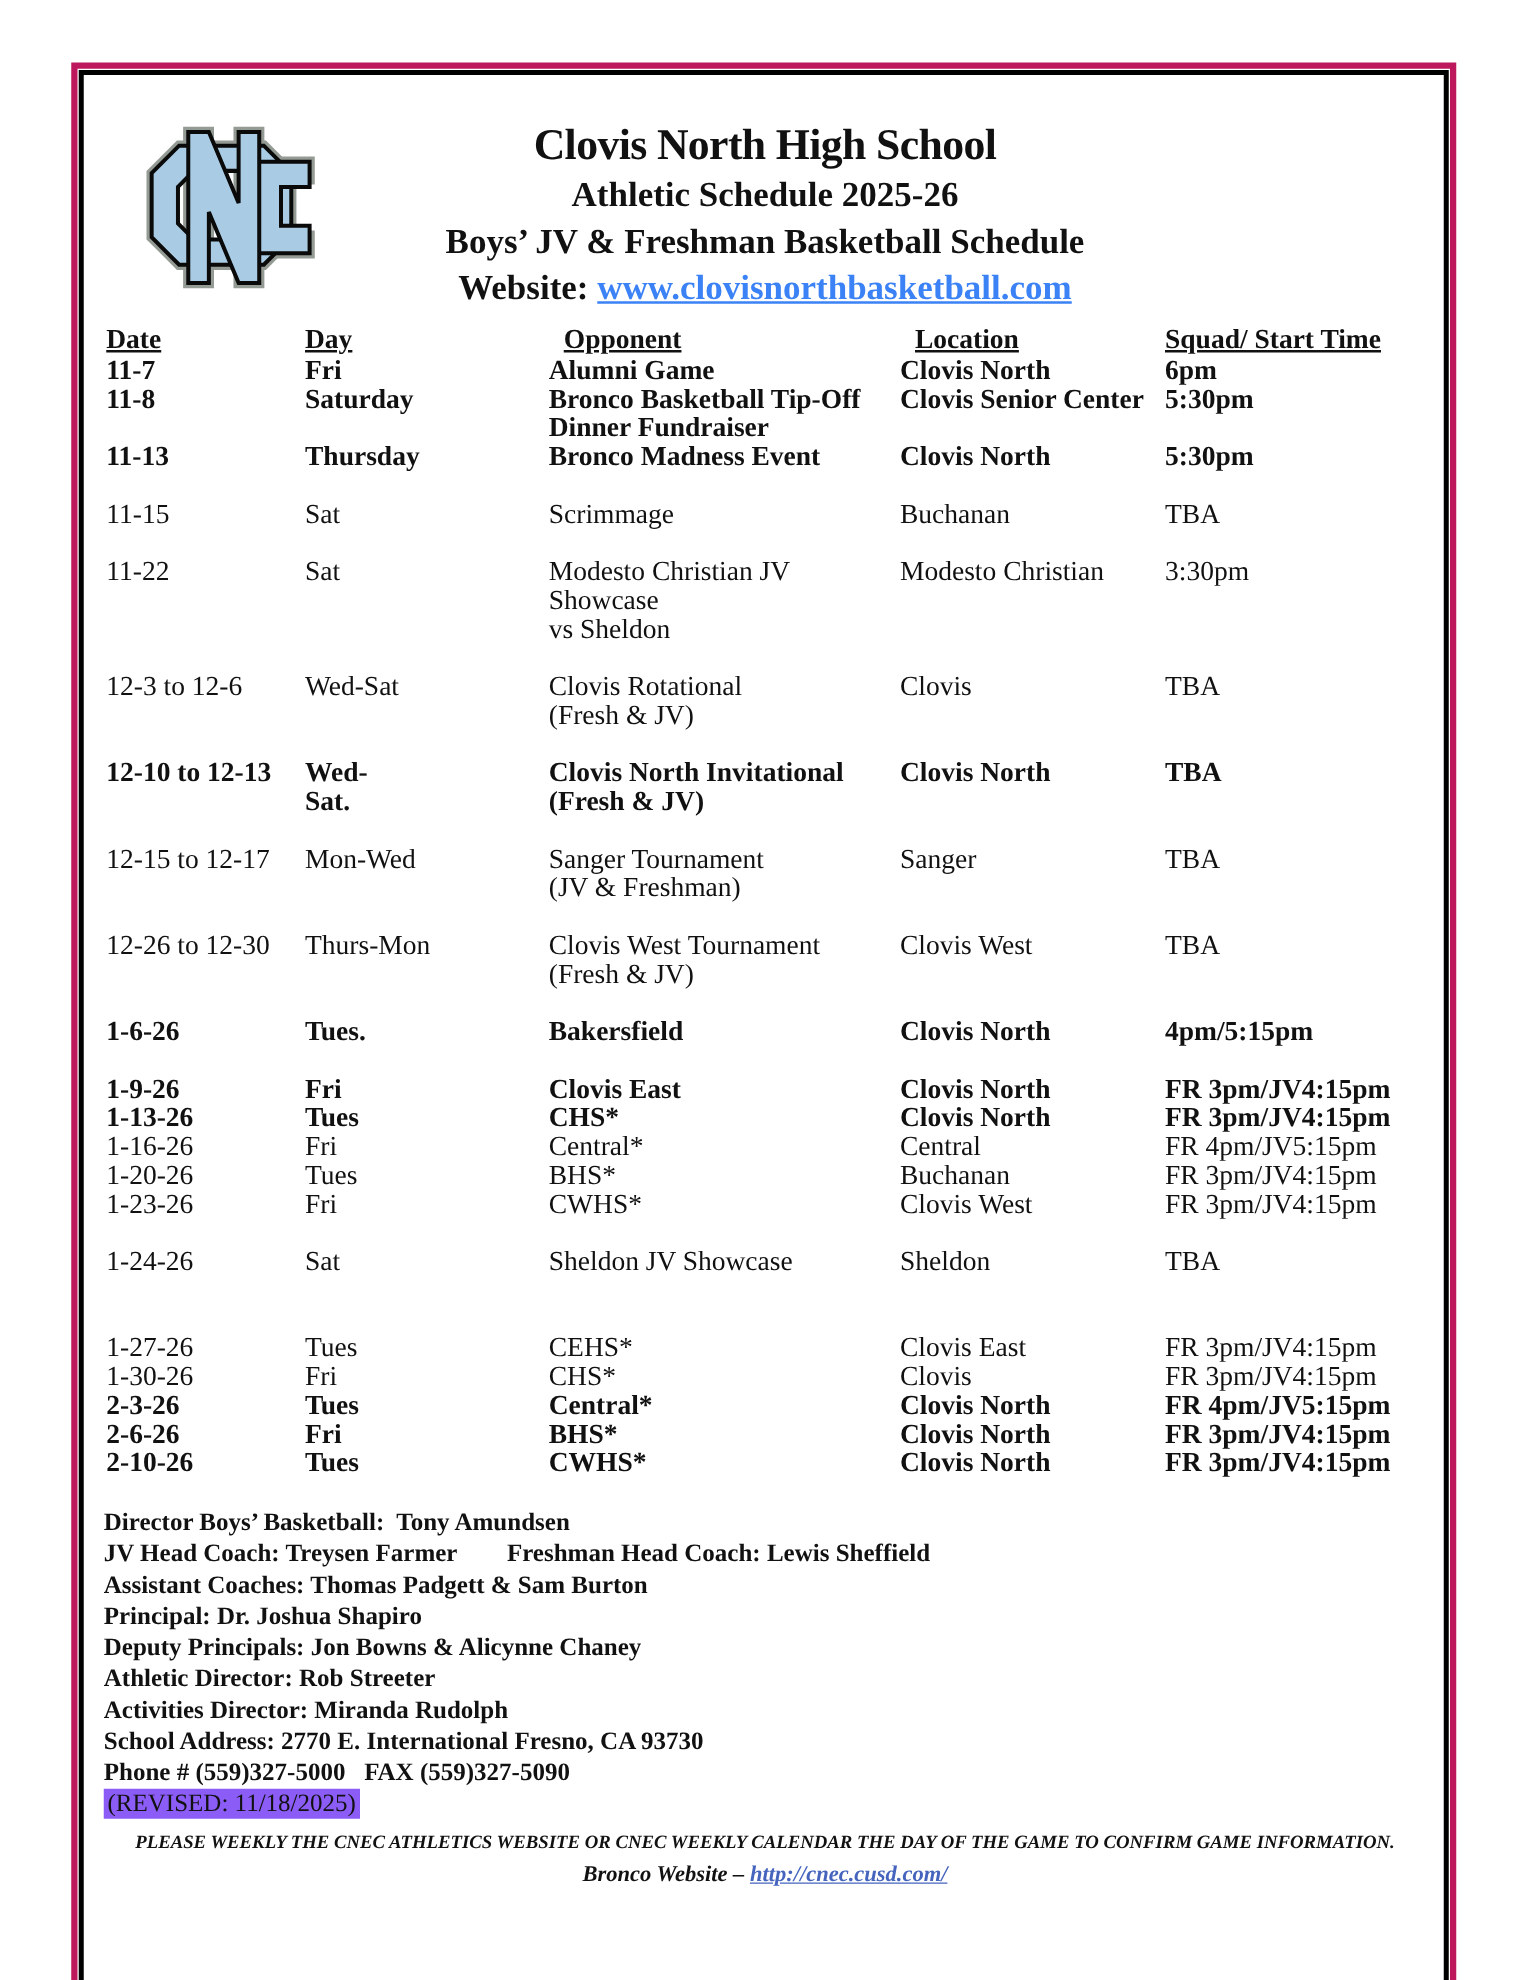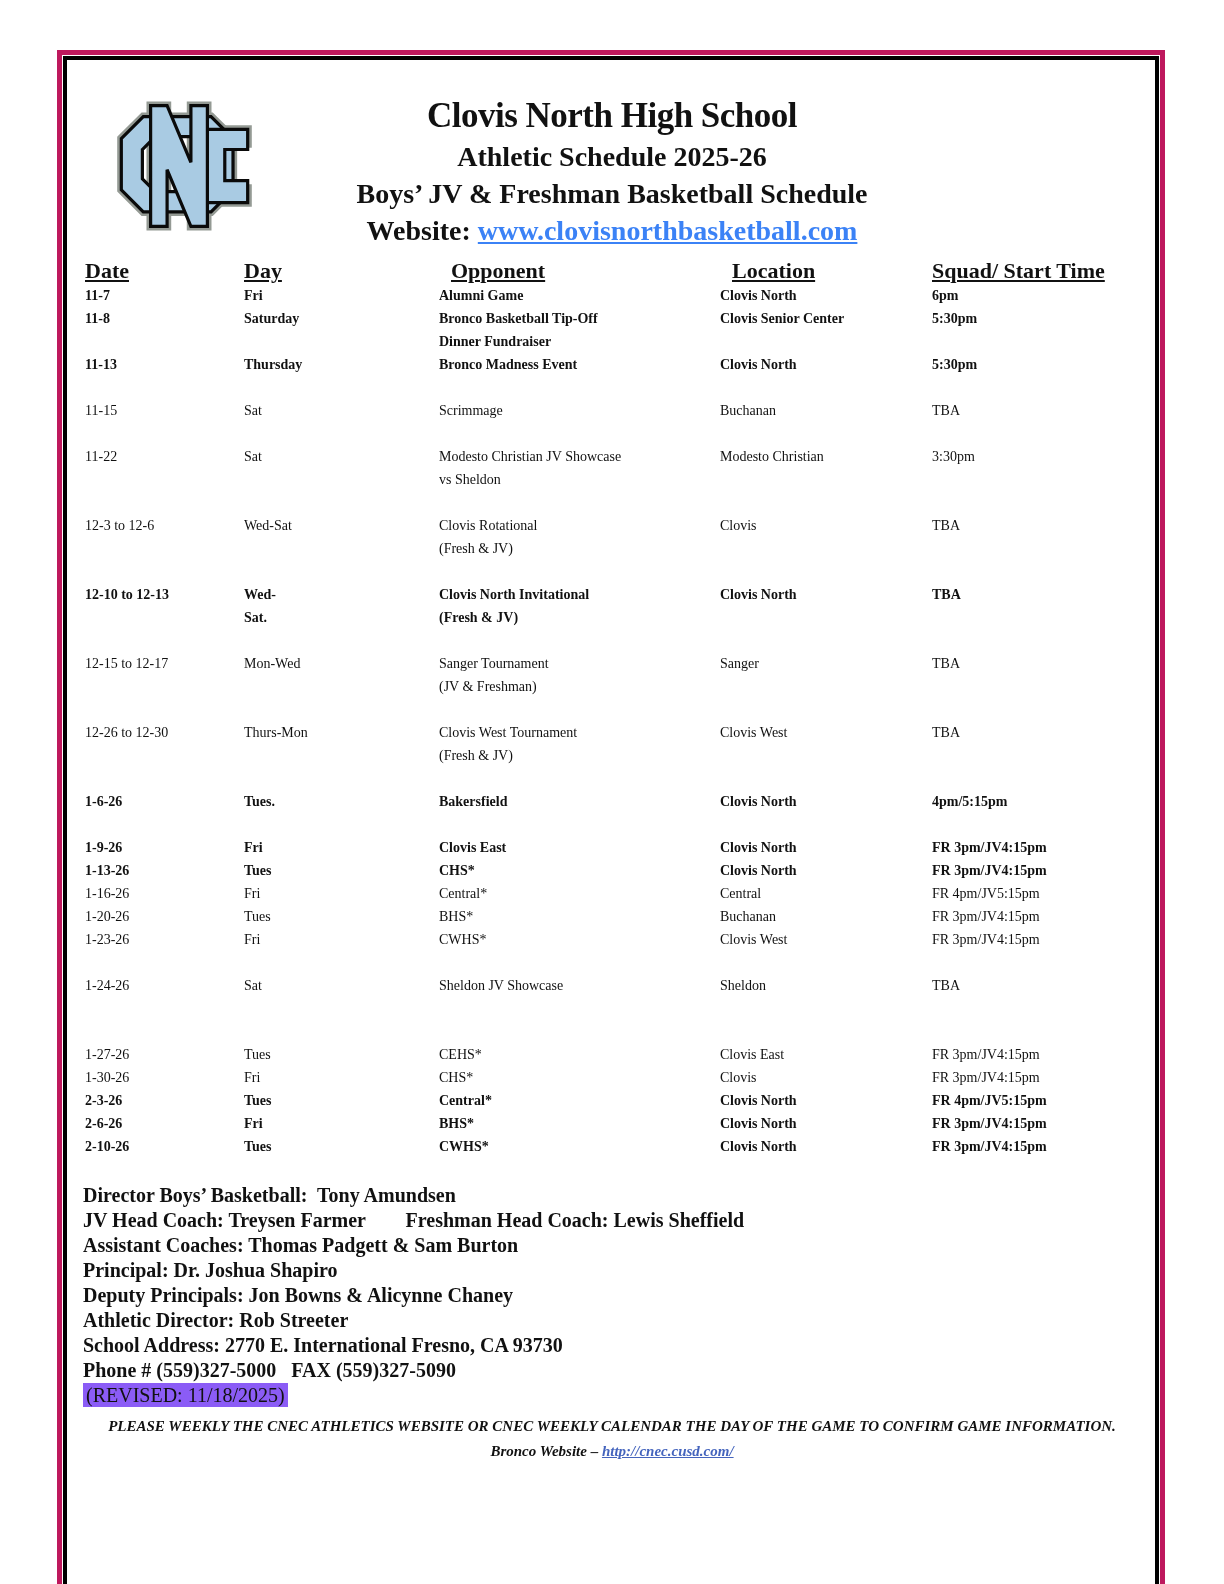--- a/index.html
+++ b/index.html
@@ -28,39 +28,39 @@
 
   
   .thead, .trow {
     display:grid;
     grid-template-columns:159px 195px 281px 212px 1fr;
     margin-left:2px;
   }
   .thead { font-size:22px; font-weight:700; line-height:26px; }
   .thead .hcell span { text-decoration:underline; }
   .hcell.ind { padding-left:12px; }
-  .trow { font-size:14px; line-height:23px; }
+  .trow { font-size:22px; line-height:23px; }
   .trow.bold { font-weight:700; }
   .trow.gap1 { margin-top:23px; }
   .trow.gap2 { margin-top:46px; }
   .cell { white-space:pre-line; padding-right:6px; }
 
   
   .staff { margin-top:25px; font-size:20px; font-weight:700; line-height:25px; }
   .staff-line { white-space:pre-wrap; }
   .revised {
     display:inline-block; font-size:20px; line-height:24px; font-weight:400;
     padding:0 3px;
   }
 
   
   .notes { margin-top:6px; text-align:center; font-style:italic; font-weight:700; }
   .note1 { font-size:15px; line-height:24px; }
   .note2 { font-size:15px; line-height:25px; }
-  .note3 { font-size:15px; line-height:24px; }
+  .note3 { font-size:18px; line-height:24px; }
   .note-link { text-decoration:underline; }
 </style>
 </head>
 <body>
 
 <div class="page">
   <div class="frame">
     <div class="frame-inner">
       <div class="content">
 
@@ -252,20 +252,21 @@
           </div>
 
         <div class="staff">
           <div id="staff-lines">
               <div class="staff-line">Director Boys’ Basketball:  Tony Amundsen</div>
               <div class="staff-line">JV Head Coach: Treysen Farmer        Freshman Head Coach: Lewis Sheffield</div>
               <div class="staff-line">Assistant Coaches: Thomas Padgett &amp; Sam Burton</div>
               <div class="staff-line">Principal: Dr. Joshua Shapiro</div>
               <div class="staff-line">Deputy Principals: Jon Bowns &amp; Alicynne Chaney</div>
               <div class="staff-line">Athletic Director: Rob Streeter</div>
+              <div class="staff-line">Activities Director: Miranda Rudolph</div>
               <div class="staff-line">School Address: 2770 E. International Fresno, CA 93730</div>
               <div class="staff-line">Phone # (559)327-5000   FAX (559)327-5090</div>
             </div>
           <span class="revised" style="background:#8b5cf6">(REVISED: 11/18/2025)</span>
         </div>
 
         <div class="notes">
           <div class="note2">PLEASE WEEKLY THE CNEC ATHLETICS WEBSITE OR CNEC WEEKLY CALENDAR THE DAY OF THE GAME TO CONFIRM GAME INFORMATION.</div>
           <div class="note3">
             <span>Bronco Website – </span><a class="note-link" href="#" style="color:#4464bd">http://cnec.cusd.com/</a>

